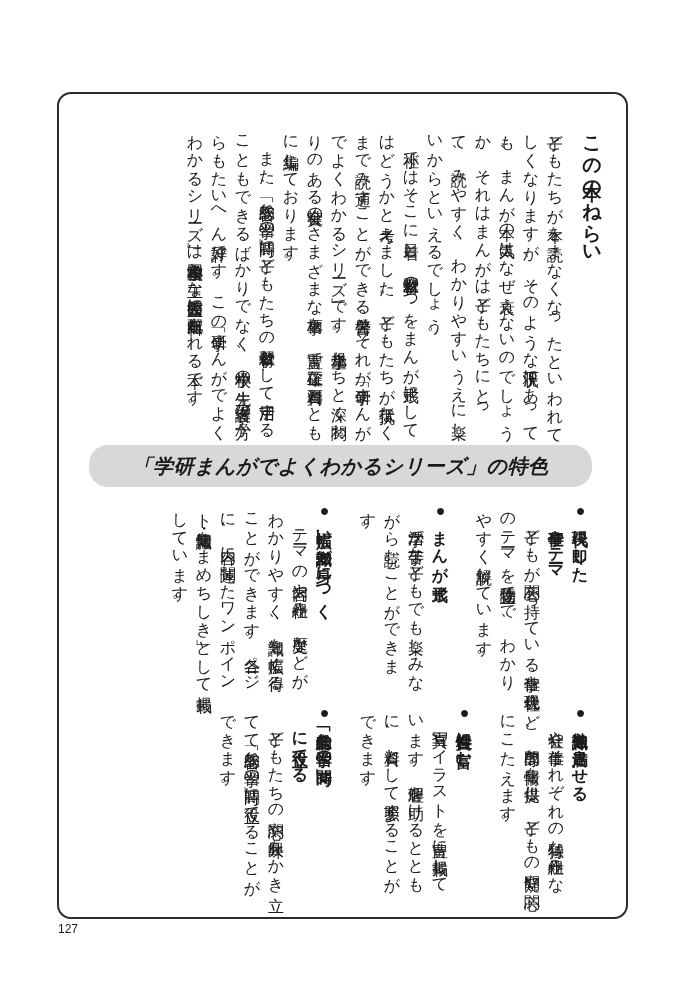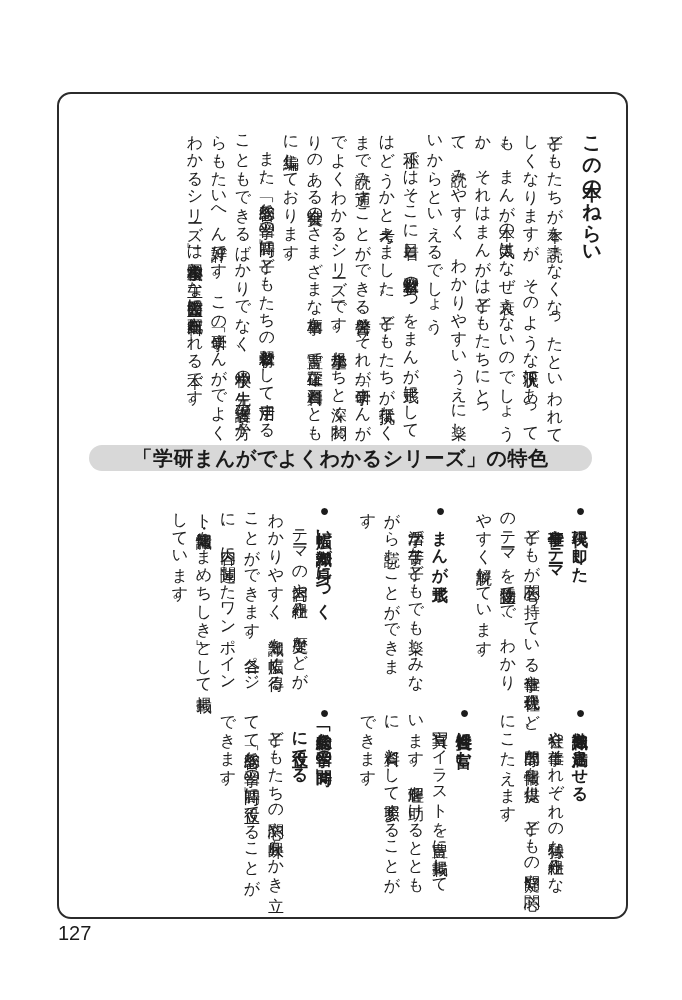--- a/index.html
+++ b/index.html
@@ -35,24 +35,24 @@
     font-weight: bold;
     line-height: 32px;
   }
   .aim p { margin: 0; text-indent: 1em; }
   .aim p.first-para { text-indent: 0; }
 
   
   .header-bar {
     position: absolute;
     top: 351px; left: 30px; right: 34px;
-    height: 26px;
+    height: 42px;
     background: #d8d8d8;
     border-radius: 19px;
-    display: flex; align-items: center; justify-content: center;
+    display: flex; align-items: center; justify-content: center; font-style: italic;
   }
   .header-bar span {
     font-family: "Liberation Sans", "DejaVu Sans", sans-serif;
     font-weight: bold;
     font-size: 20px;
     letter-spacing: 0.5px;
     color: #1a1a1a;
   }
 
   
@@ -76,21 +76,21 @@
     padding-top: 1em;      
     text-indent: -1em;
     white-space: pre-line; 
   }
   .feature p { margin: 0; text-indent: 1em; }
 
   .page-number {
     position: absolute;
     left: 58px; top: 922px;
     font-family: "Liberation Sans", "DejaVu Sans", sans-serif;
-    font-size: 20px;
+    font-size: 12px;
     color: #1c1c1c;
   }
 </style>
 </head>
 <body>
 
 <div class="content-box">
 
   <section class="aim">
     <h2 class="aim-title">この本のねらい</h2>

